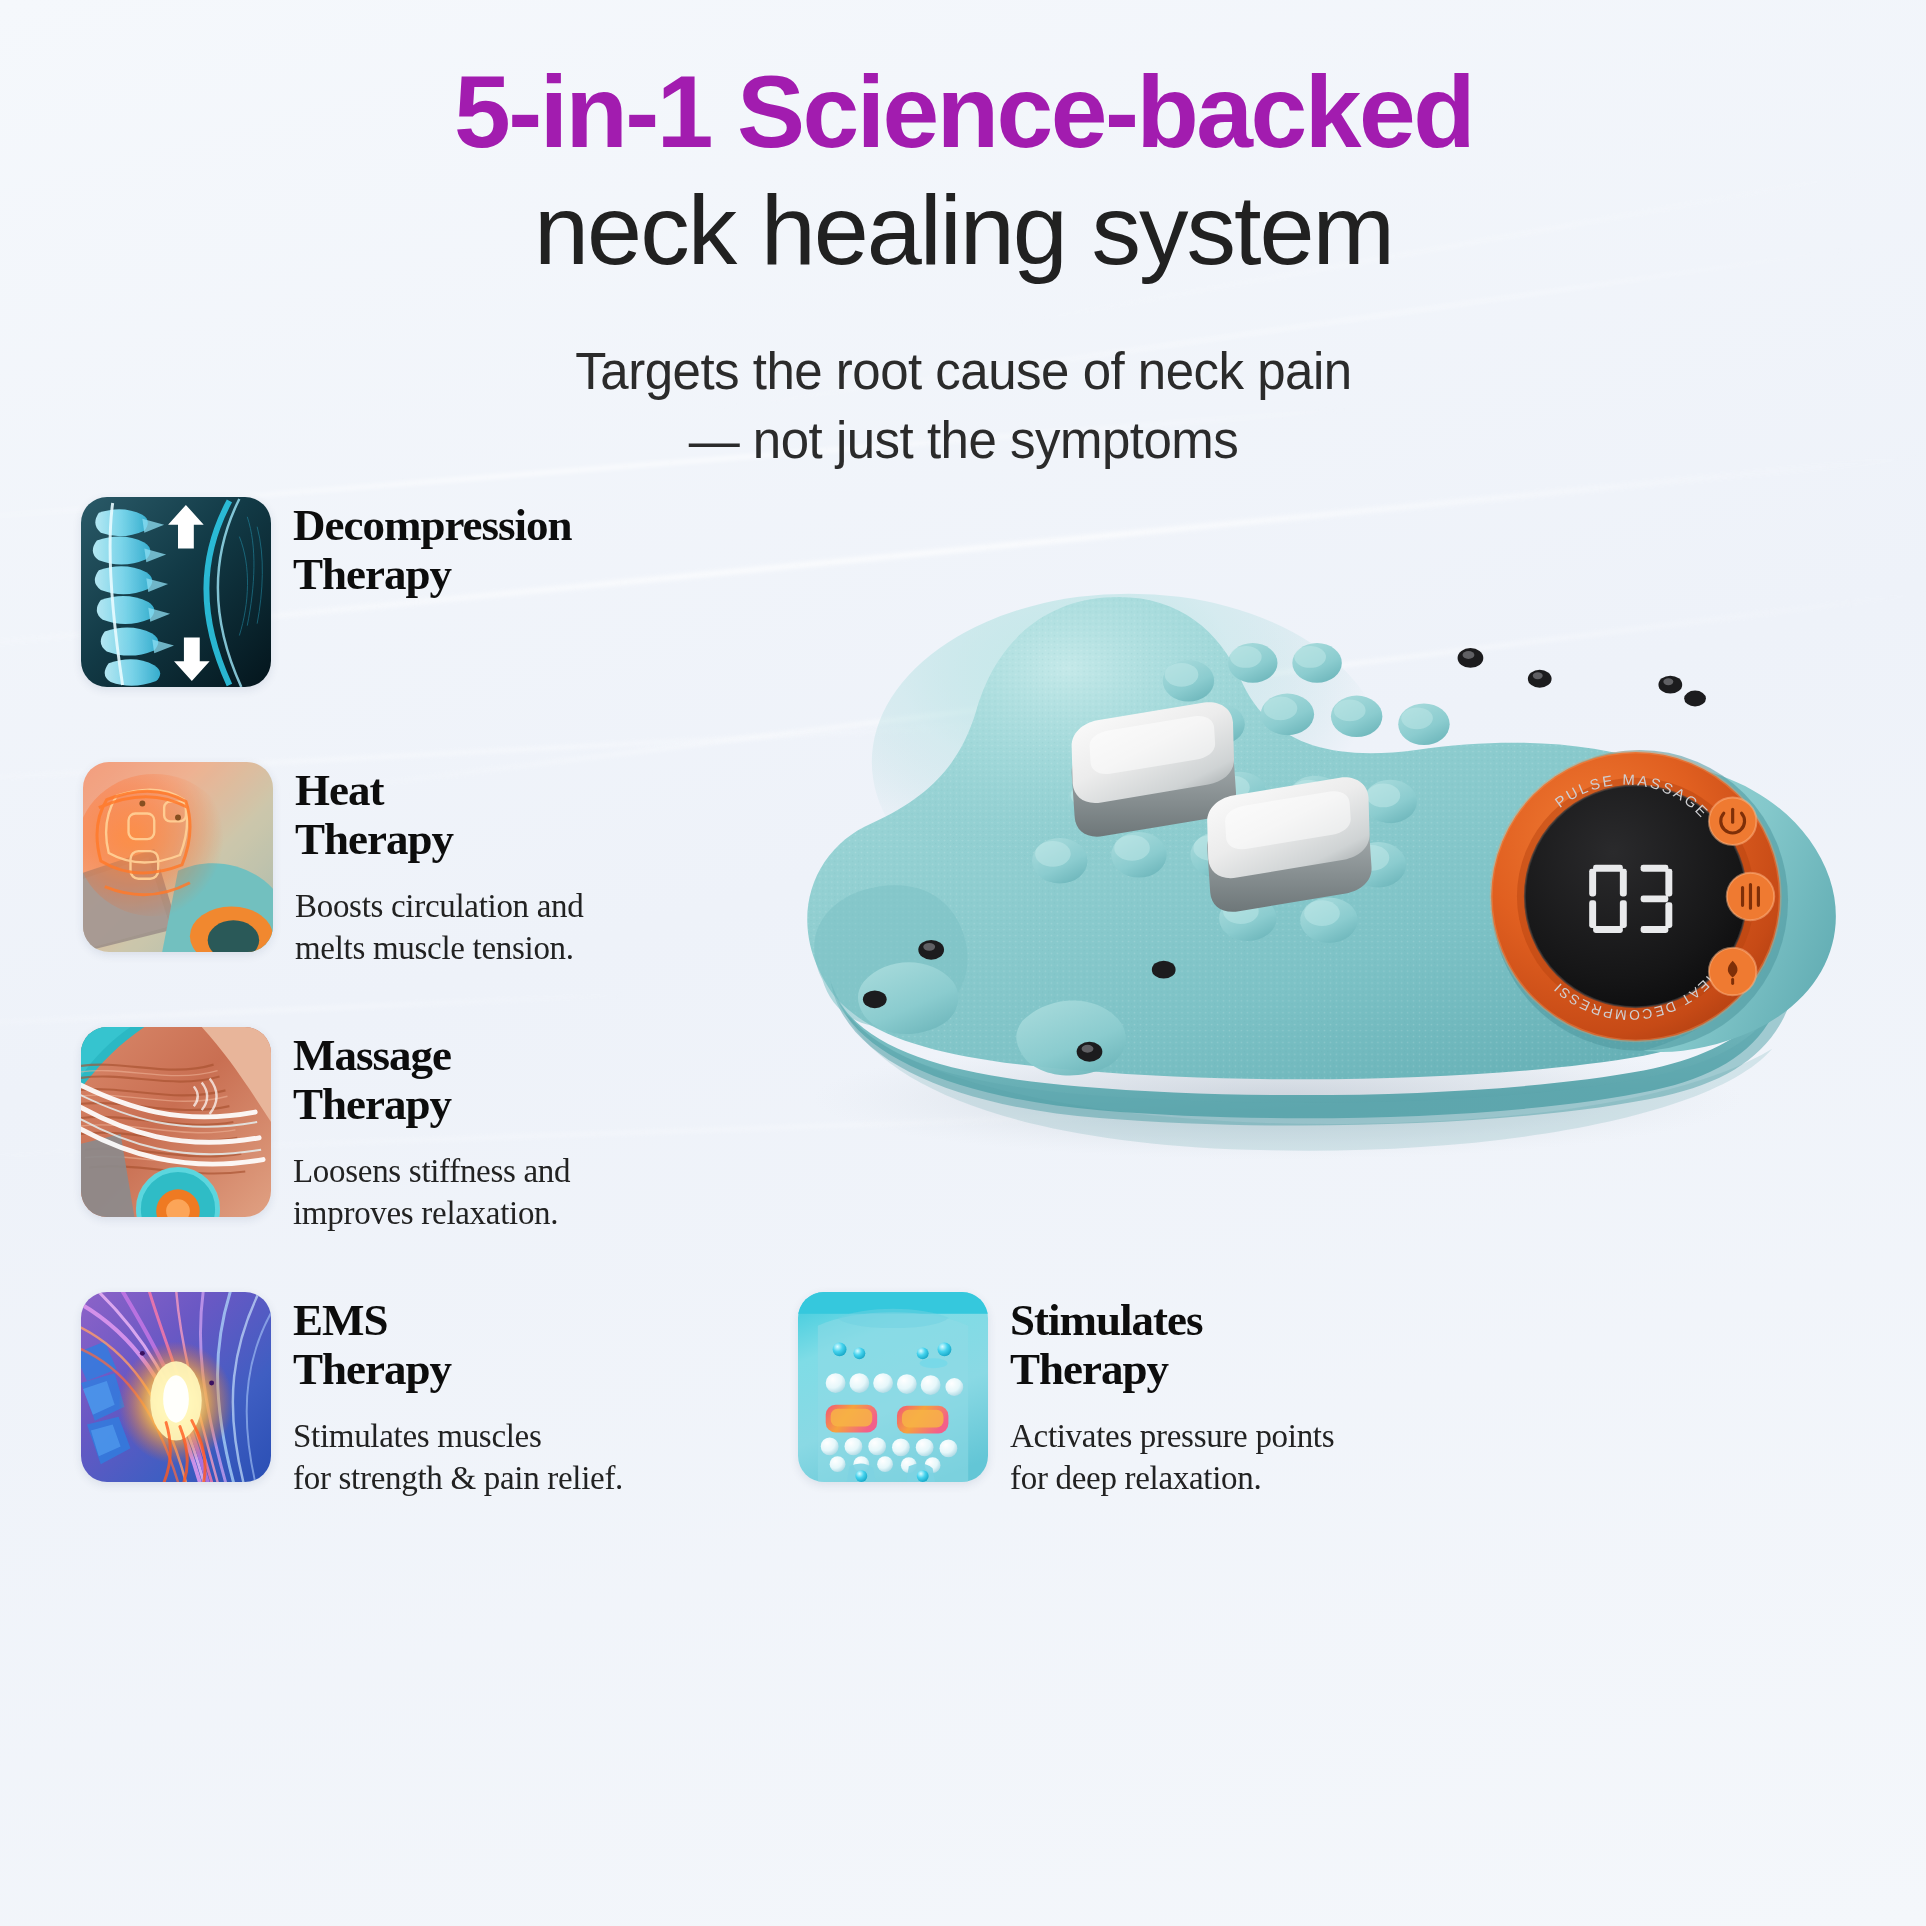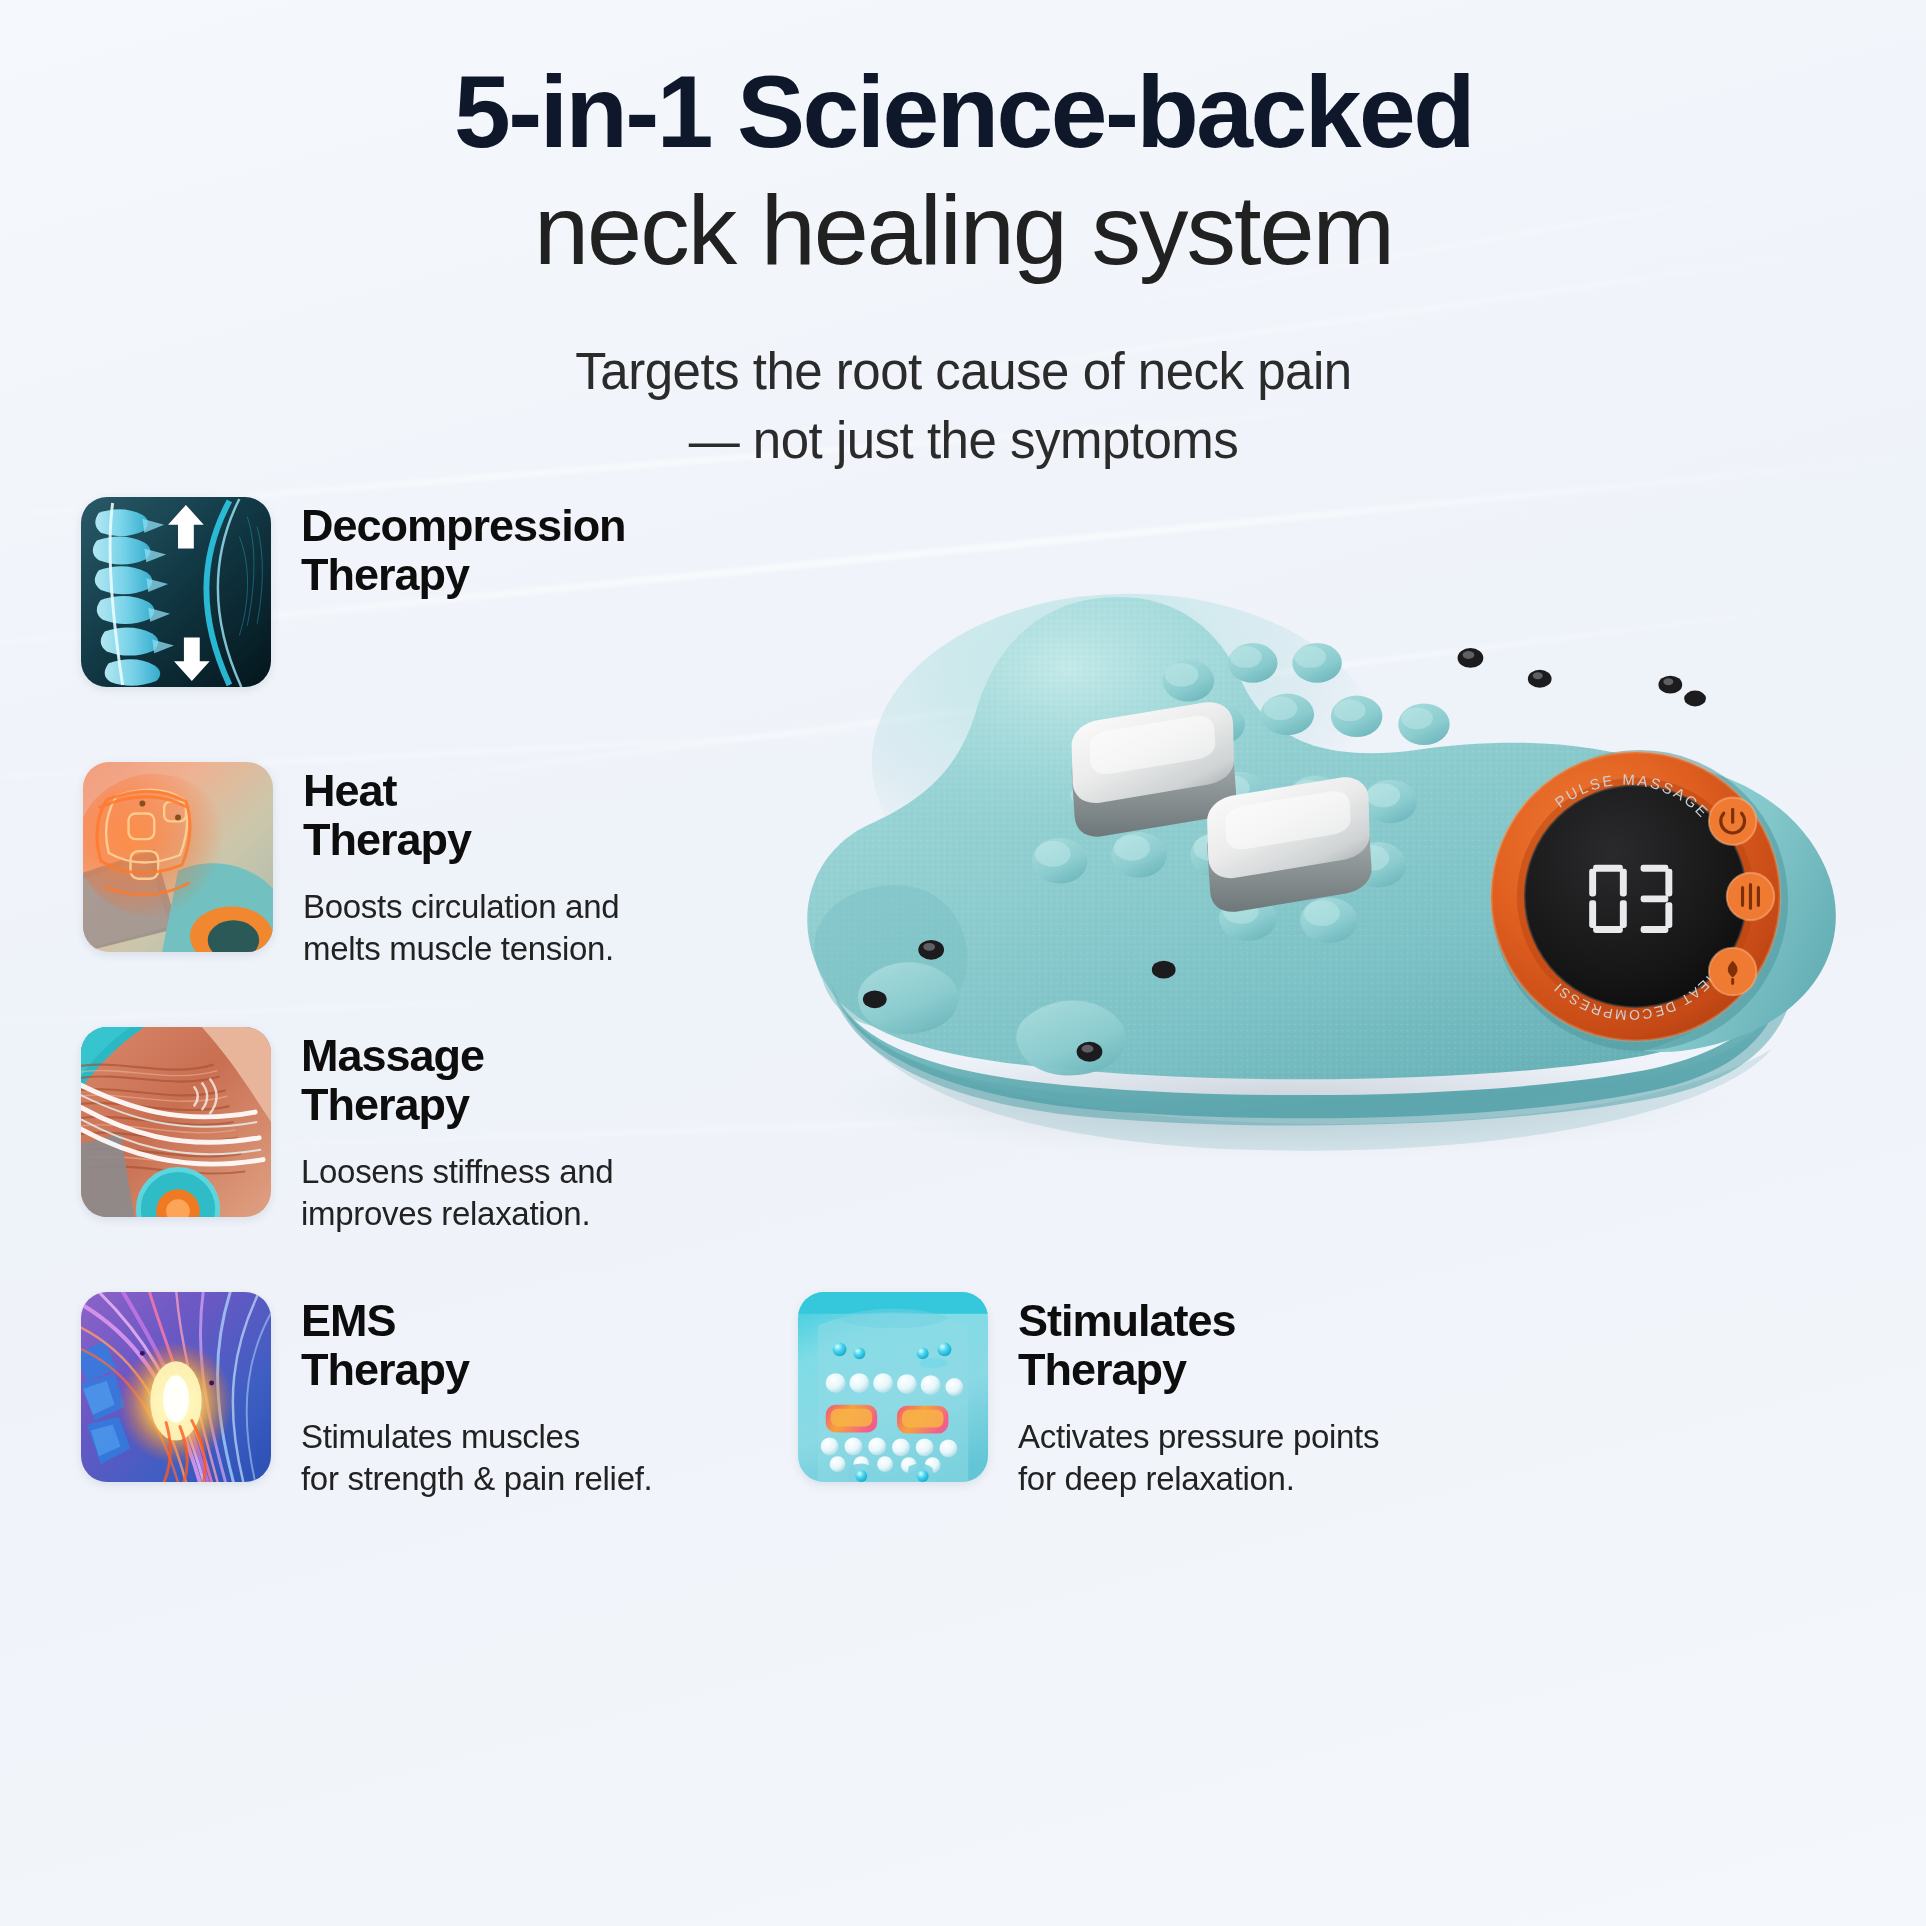--- a/index.html
+++ b/index.html
@@ -46,21 +46,21 @@
   
   #header {
     position: absolute;
     top: 57px; left: 0; right: 0;
     text-align: center;
   }
   #title-line1 {
     font-size: 102px;
     font-weight: 700;
     letter-spacing: -2.5px;
-    color: #0f172a;
+    color: #a21caf;
     line-height: 1.08;
     white-space: nowrap;
   }
   #title-line2 {
     font-size: 99px;
     font-weight: 400;
     letter-spacing: -2px;
     color: #212121;
     line-height: 1.2;
     margin-top: 4px;
@@ -74,21 +74,22 @@
     line-height: 1.35;
     letter-spacing: -0.5px;
   }
   #subtitle .sub-line { display: block; white-space: nowrap; }
 
   
   .feature {
     position: absolute;
     display: flex;
     align-items: flex-start;
-    gap: 30px;
+    gap: 22px;
+    font-family: Liberation Serif, serif;
   }
 
   .thumb {
     width: 190px;
     height: 190px;
     border-radius: 26px;
     flex: 0 0 190px;
     overflow: hidden;
     position: relative;
     box-shadow: 0 3px 10px rgba(30,50,90,.10);

